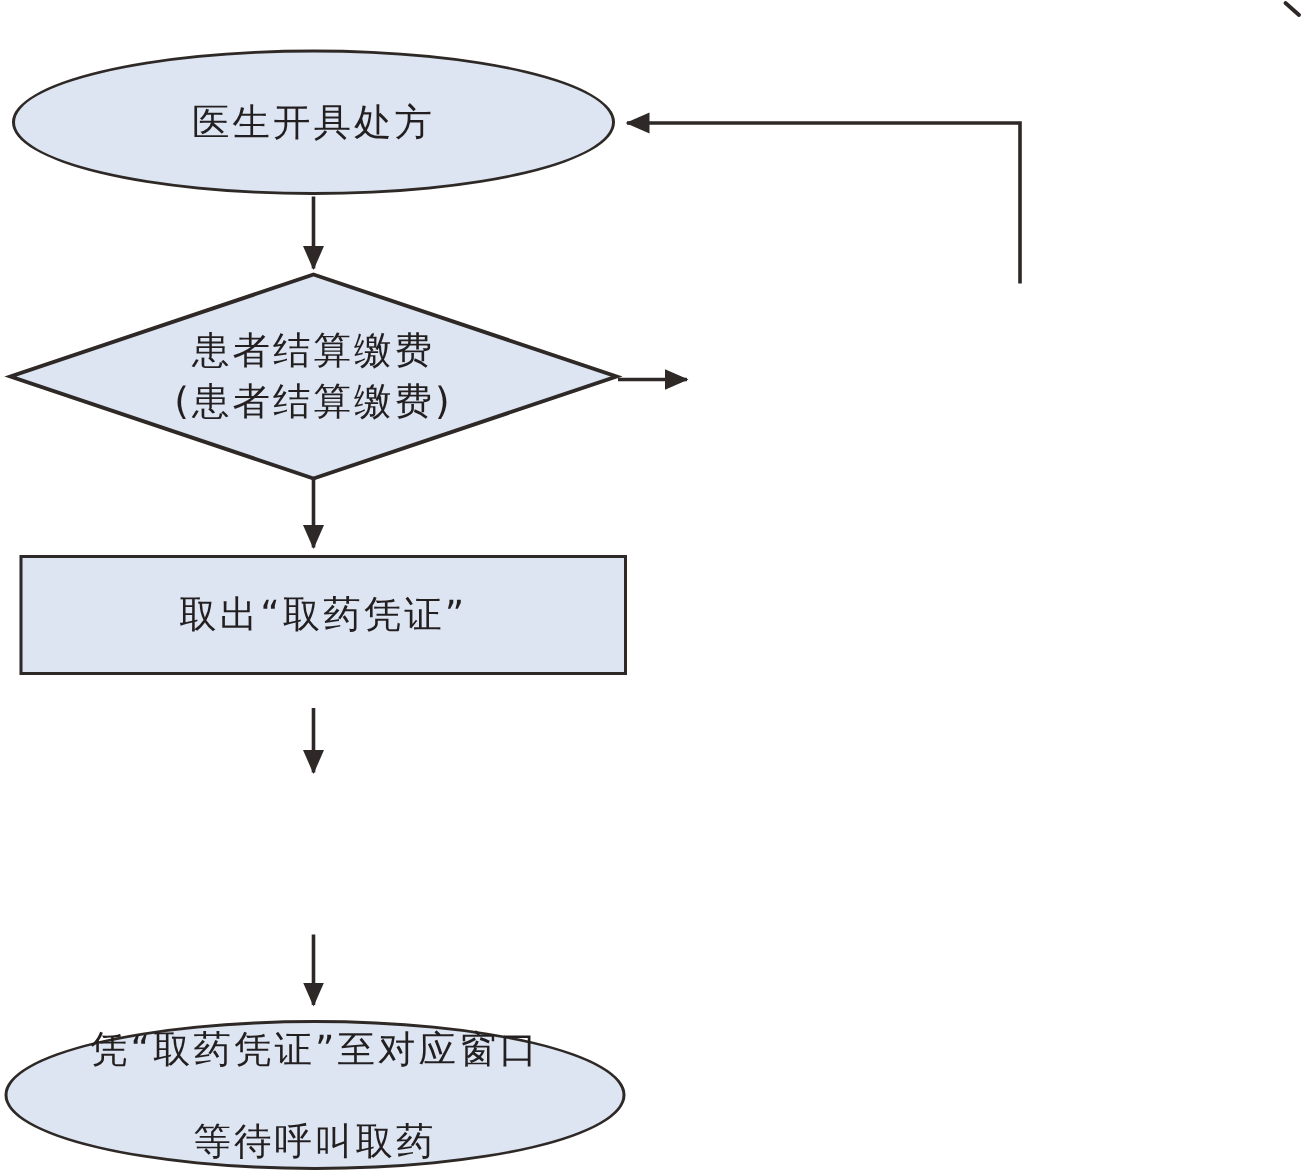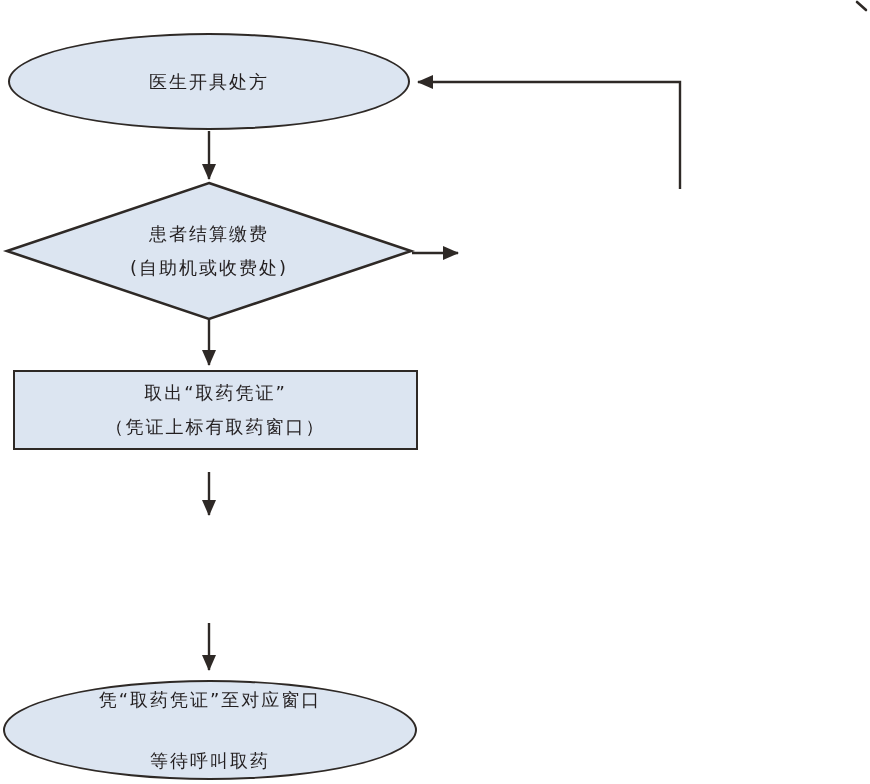--- a/index.html
+++ b/index.html
@@ -40,21 +40,21 @@
   .connectors marker path { fill: var(--line-color); stroke: none; }
   .connectors .stray { stroke-width: 2.6; stroke-linecap: round; }
   .node {
     position: absolute;
     z-index: 2;
     display: flex;
     flex-direction: column;
     align-items: center;
     justify-content: center;
     text-align: center;
-    font-size: 18px;
+    font-size: 25px;
     line-height: 34px;
     letter-spacing: 2px;
     font-weight: 500;
     box-sizing: border-box;
   }
   .blue-shape {
     background: var(--node-fill);
     border: 2.5px solid var(--line-color);
   }
   .ellipse { border-radius: 50%; }
@@ -100,27 +100,26 @@
 
     <line class="stray" x1="857" y1="2" x2="866" y2="10"></line>
   </svg>
 
   <div class="node blue-shape ellipse pos-start">
     <span>医生开具处方</span>
   </div>
 
   <div class="node label-overlay pos-decision-label">
     <span>患者结算缴费</span>
-    <span>(自助机或收费处)</span>
+    <span>(患者结算缴费)</span>
   </div>
 
 
   <div class="node blue-shape pos-step1">
     <span>取出“取药凭证”</span>
-    <span>（凭证上标有取药窗口）</span>
   </div>
 
 
   <div class="node blue-shape ellipse pos-end">
     <span>凭“取药凭证”至对应窗口</span>
     <span>等待呼叫取药</span>
   </div>
 
 </div>
 

